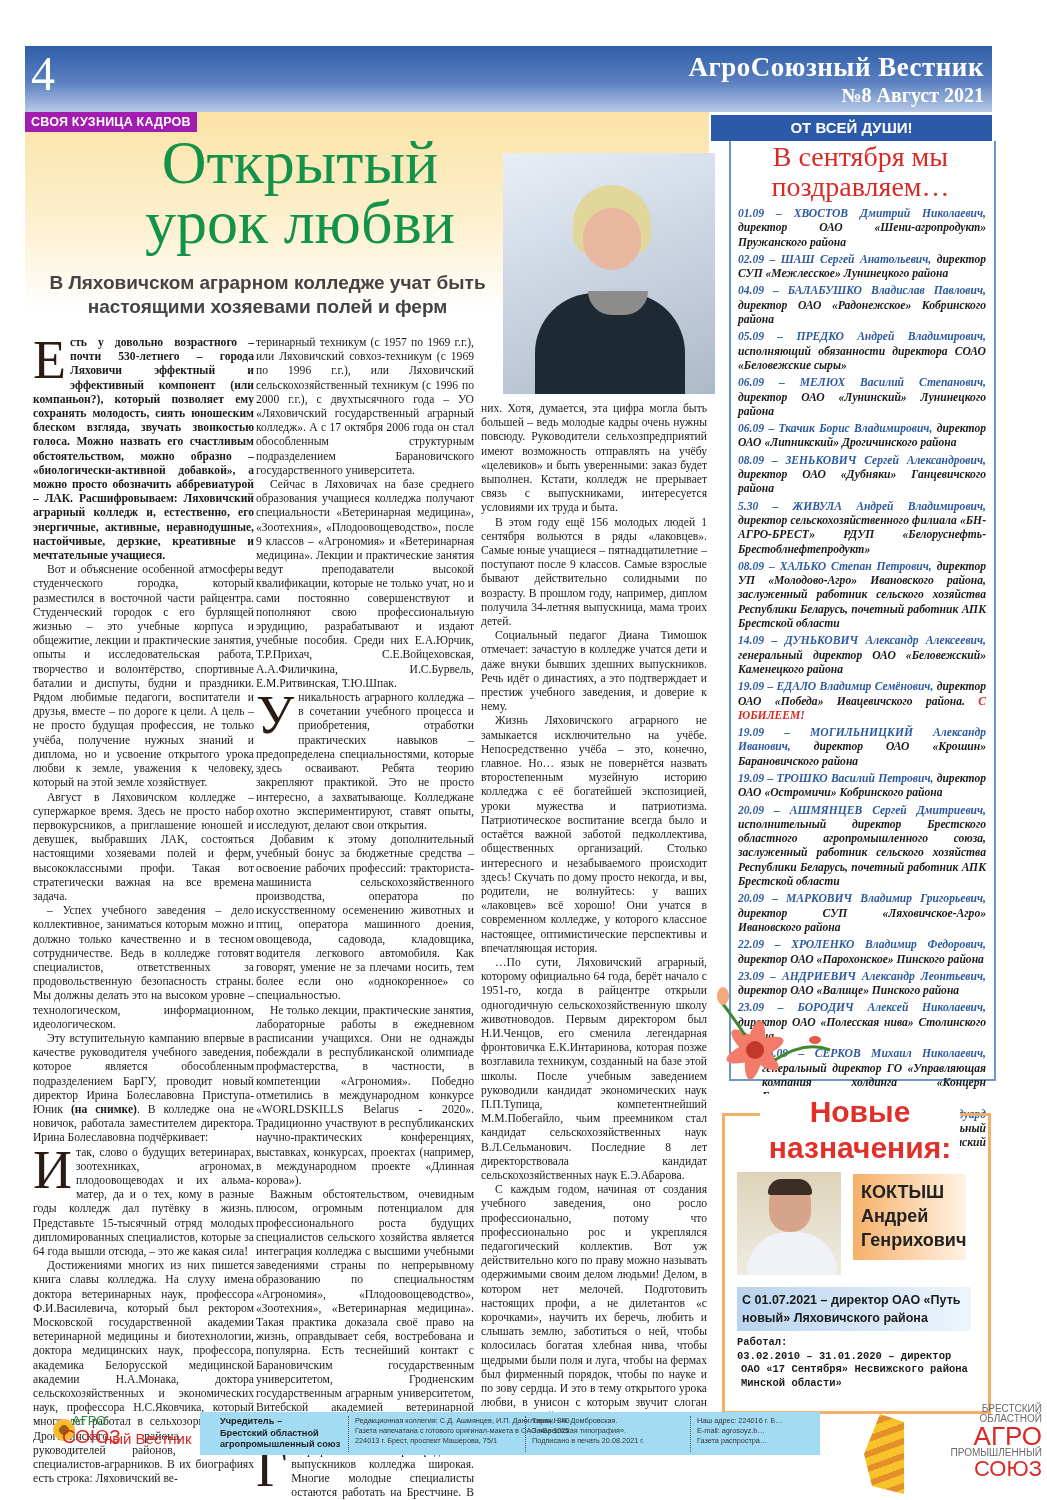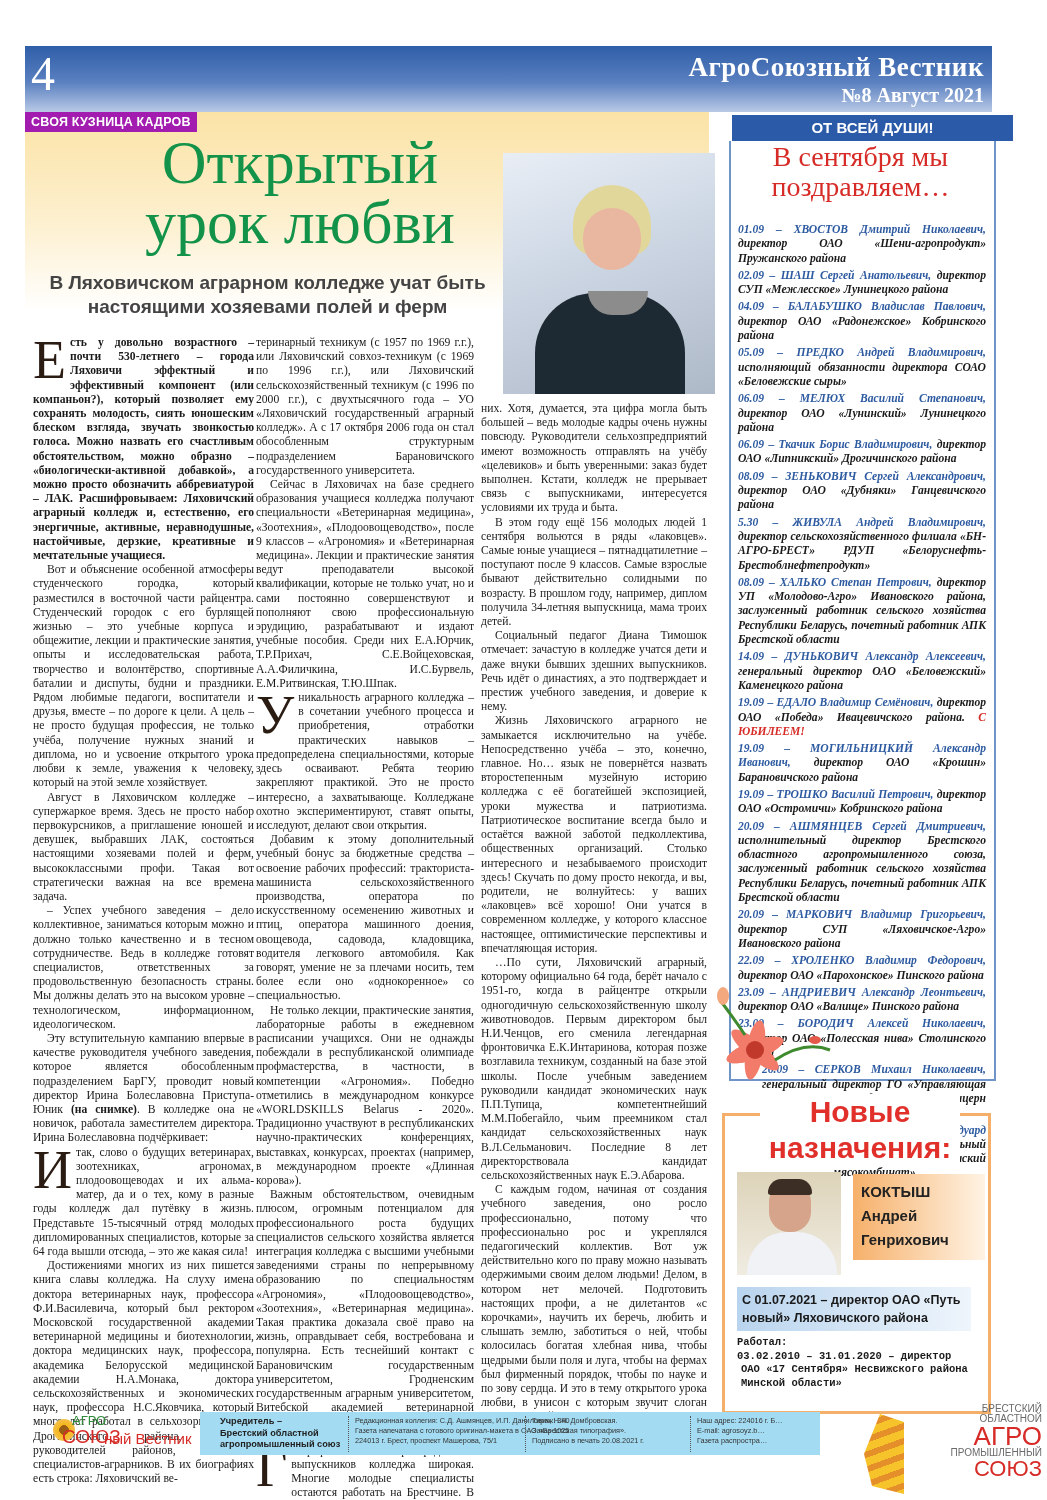--- a/index.html
+++ b/index.html
@@ -21,36 +21,36 @@
   .photo-main .necklace { position: absolute; left: 85px; top: 138px; width: 60px; height: 24px; border-radius: 0 0 30px 30px; background: #8c8c8c; }
   .col { position: absolute; font-size: 11.6px; line-height: 14.2px; text-align: justify; }
   .col p { margin: 0; text-indent: 14px; }
   .col p.noindent { text-indent: 0; }
   .col b { font-weight: bold; }
   .col1 { left: 33px; top: 336px; width: 221px; }
   .col2 { left: 256px; top: 336px; width: 218px; }
   .col3 { left: 481px; top: 402px; width: 226px; }
   .dropcap { float: left; font-size: 54px; line-height: 44px; margin: 2px 4px 0 0; font-family: "Liberation Serif", serif; color: #2a1c12; }
   .author { text-align: right; font-weight: bold; font-size: 13px; margin-top: 2px; }
-  .side-head { position: absolute; left: 711px; top: 115px; width: 281px; height: 26px; background: #2a5aa8; color: #fff; text-align: center; font-family: "Liberation Sans", sans-serif; font-weight: bold; font-size: 15px; line-height: 26px; margin-left: 21px; }
+  .side-head { position: absolute; left: 711px; top: 115px; width: 281px; height: 26px; background: #2a5aa8; color: #fff; text-align: center; font-family: "Liberation Sans", sans-serif; font-weight: bold; font-size: 15px; line-height: 26px; }
   .side-box { position: absolute; left: 729px; top: 141px; width: 263px; height: 938px; border: 2px solid #6f94c8; border-top: none; background: #fff; }
   .side-title { position: absolute; left: 729px; top: 142px; width: 263px; text-align: center; color: #d62b26; font-size: 28px; line-height: 30px; font-family: "Liberation Serif", serif; }
-  .congrats { position: absolute; left: 738px; top: 207px; width: 248px; font-style: italic; font-size: 11.6px; line-height: 14.3px; text-align: justify; margin-top: 16px; }
+  .congrats { position: absolute; left: 738px; top: 207px; width: 248px; font-style: italic; font-size: 11.6px; line-height: 14.3px; text-align: justify; }
   .congrats .entry { margin-bottom: 3px; font-weight: bold; }
   .congrats .who { color: #2d5aa0; }
   .congrats .jub { color: #d62b26; }
   .congrats .entry.ind1 { padding-left: 10px; }
   .flower { position: absolute; left: 715px; top: 980px; width: 120px; height: 110px; }
   .new-box { position: absolute; left: 722px; top: 1113px; width: 263px; height: 295px; border: 3px solid #f4b06a; }
   .new-title { position: absolute; left: 760px; top: 1094px; width: 200px; background: #fff; text-align: center; color: #e1302a; font-family: "Liberation Sans", sans-serif; font-weight: bold; font-size: 30px; line-height: 36px; }
   .new-photo { position: absolute; left: 737px; top: 1172px; width: 104px; height: 103px; background: linear-gradient(#ddd3b9, #f0ece2); overflow: hidden; }
   .new-photo .face { position: absolute; left: 32px; top: 10px; width: 42px; height: 50px; border-radius: 20px; background: #d6a48a; }
   .new-photo .hair { position: absolute; left: 31px; top: 7px; width: 44px; height: 16px; border-radius: 20px 20px 4px 4px; background: #3c2e24; }
   .new-photo .shirt { position: absolute; left: 10px; top: 60px; width: 90px; height: 50px; border-radius: 40px 40px 0 0; background: #f1f2f6; }
-  .new-name { position: absolute; left: 853px; top: 1174px; width: 132px; height: 86px; background: linear-gradient(to right, #f6b06a, #fff3e4); padding: 6px 4px 0 8px; box-sizing: border-box; font-family: "Liberation Sans", sans-serif; font-weight: bold; font-size: 15px; line-height: 24px; color: #222; }
+  .new-name { position: absolute; left: 853px; top: 1174px; width: 113px; height: 86px; background: linear-gradient(to right, #f6b06a, #fff3e4); padding: 6px 4px 0 8px; box-sizing: border-box; font-family: "Liberation Sans", sans-serif; font-weight: bold; font-size: 18px; line-height: 24px; color: #222; }
   .new-pos { position: absolute; left: 737px; top: 1287px; width: 234px; height: 44px; background: linear-gradient(to right, #b9d4ee, #eef5fc); font-family: "Liberation Sans", sans-serif; font-weight: bold; font-size: 12.5px; line-height: 18px; padding: 4px 5px; box-sizing: border-box; }
   .new-worked { position: absolute; left: 737px; top: 1336px; width: 240px; font-family: Liberation Mono, monospace; font-weight: bold; font-size: 10.5px; line-height: 13.5px; }
   .footer-logo { position: absolute; left: 50px; top: 1413px; width: 148px; height: 40px; font-family: "Liberation Sans", sans-serif; }
   .footer-logo .agro { position: absolute; left: 22px; top: 0; color: #2f8d3a; font-size: 13px; }
   .footer-logo .sun { position: absolute; left: 3px; top: 6px; width: 22px; height: 22px; border-radius: 50%; background: radial-gradient(#9a5d14 30%, #f6b71a 32%, #f3c04a 70%); }
   .footer-logo .soyuz { position: absolute; left: 12px; top: 13px; color: #d62b26; font-size: 19px; }
   .footer-logo .rest { position: absolute; left: 54px; top: 17px; color: #d62b26; font-size: 15px; }
   .footer-bar { position: absolute; left: 200px; top: 1412px; width: 620px; height: 43px; background: #a3dcf2; font-family: "Liberation Sans", sans-serif; }
   .fcell { position: absolute; top: 4px; height: 36px; font-size: 7.3px; line-height: 10px; color: #333; }
   .fcell.founder { left: 8px; width: 130px; font-size: 9.2px; line-height: 11.5px; font-weight: bold; color: #222; margin-left: 12px; }

